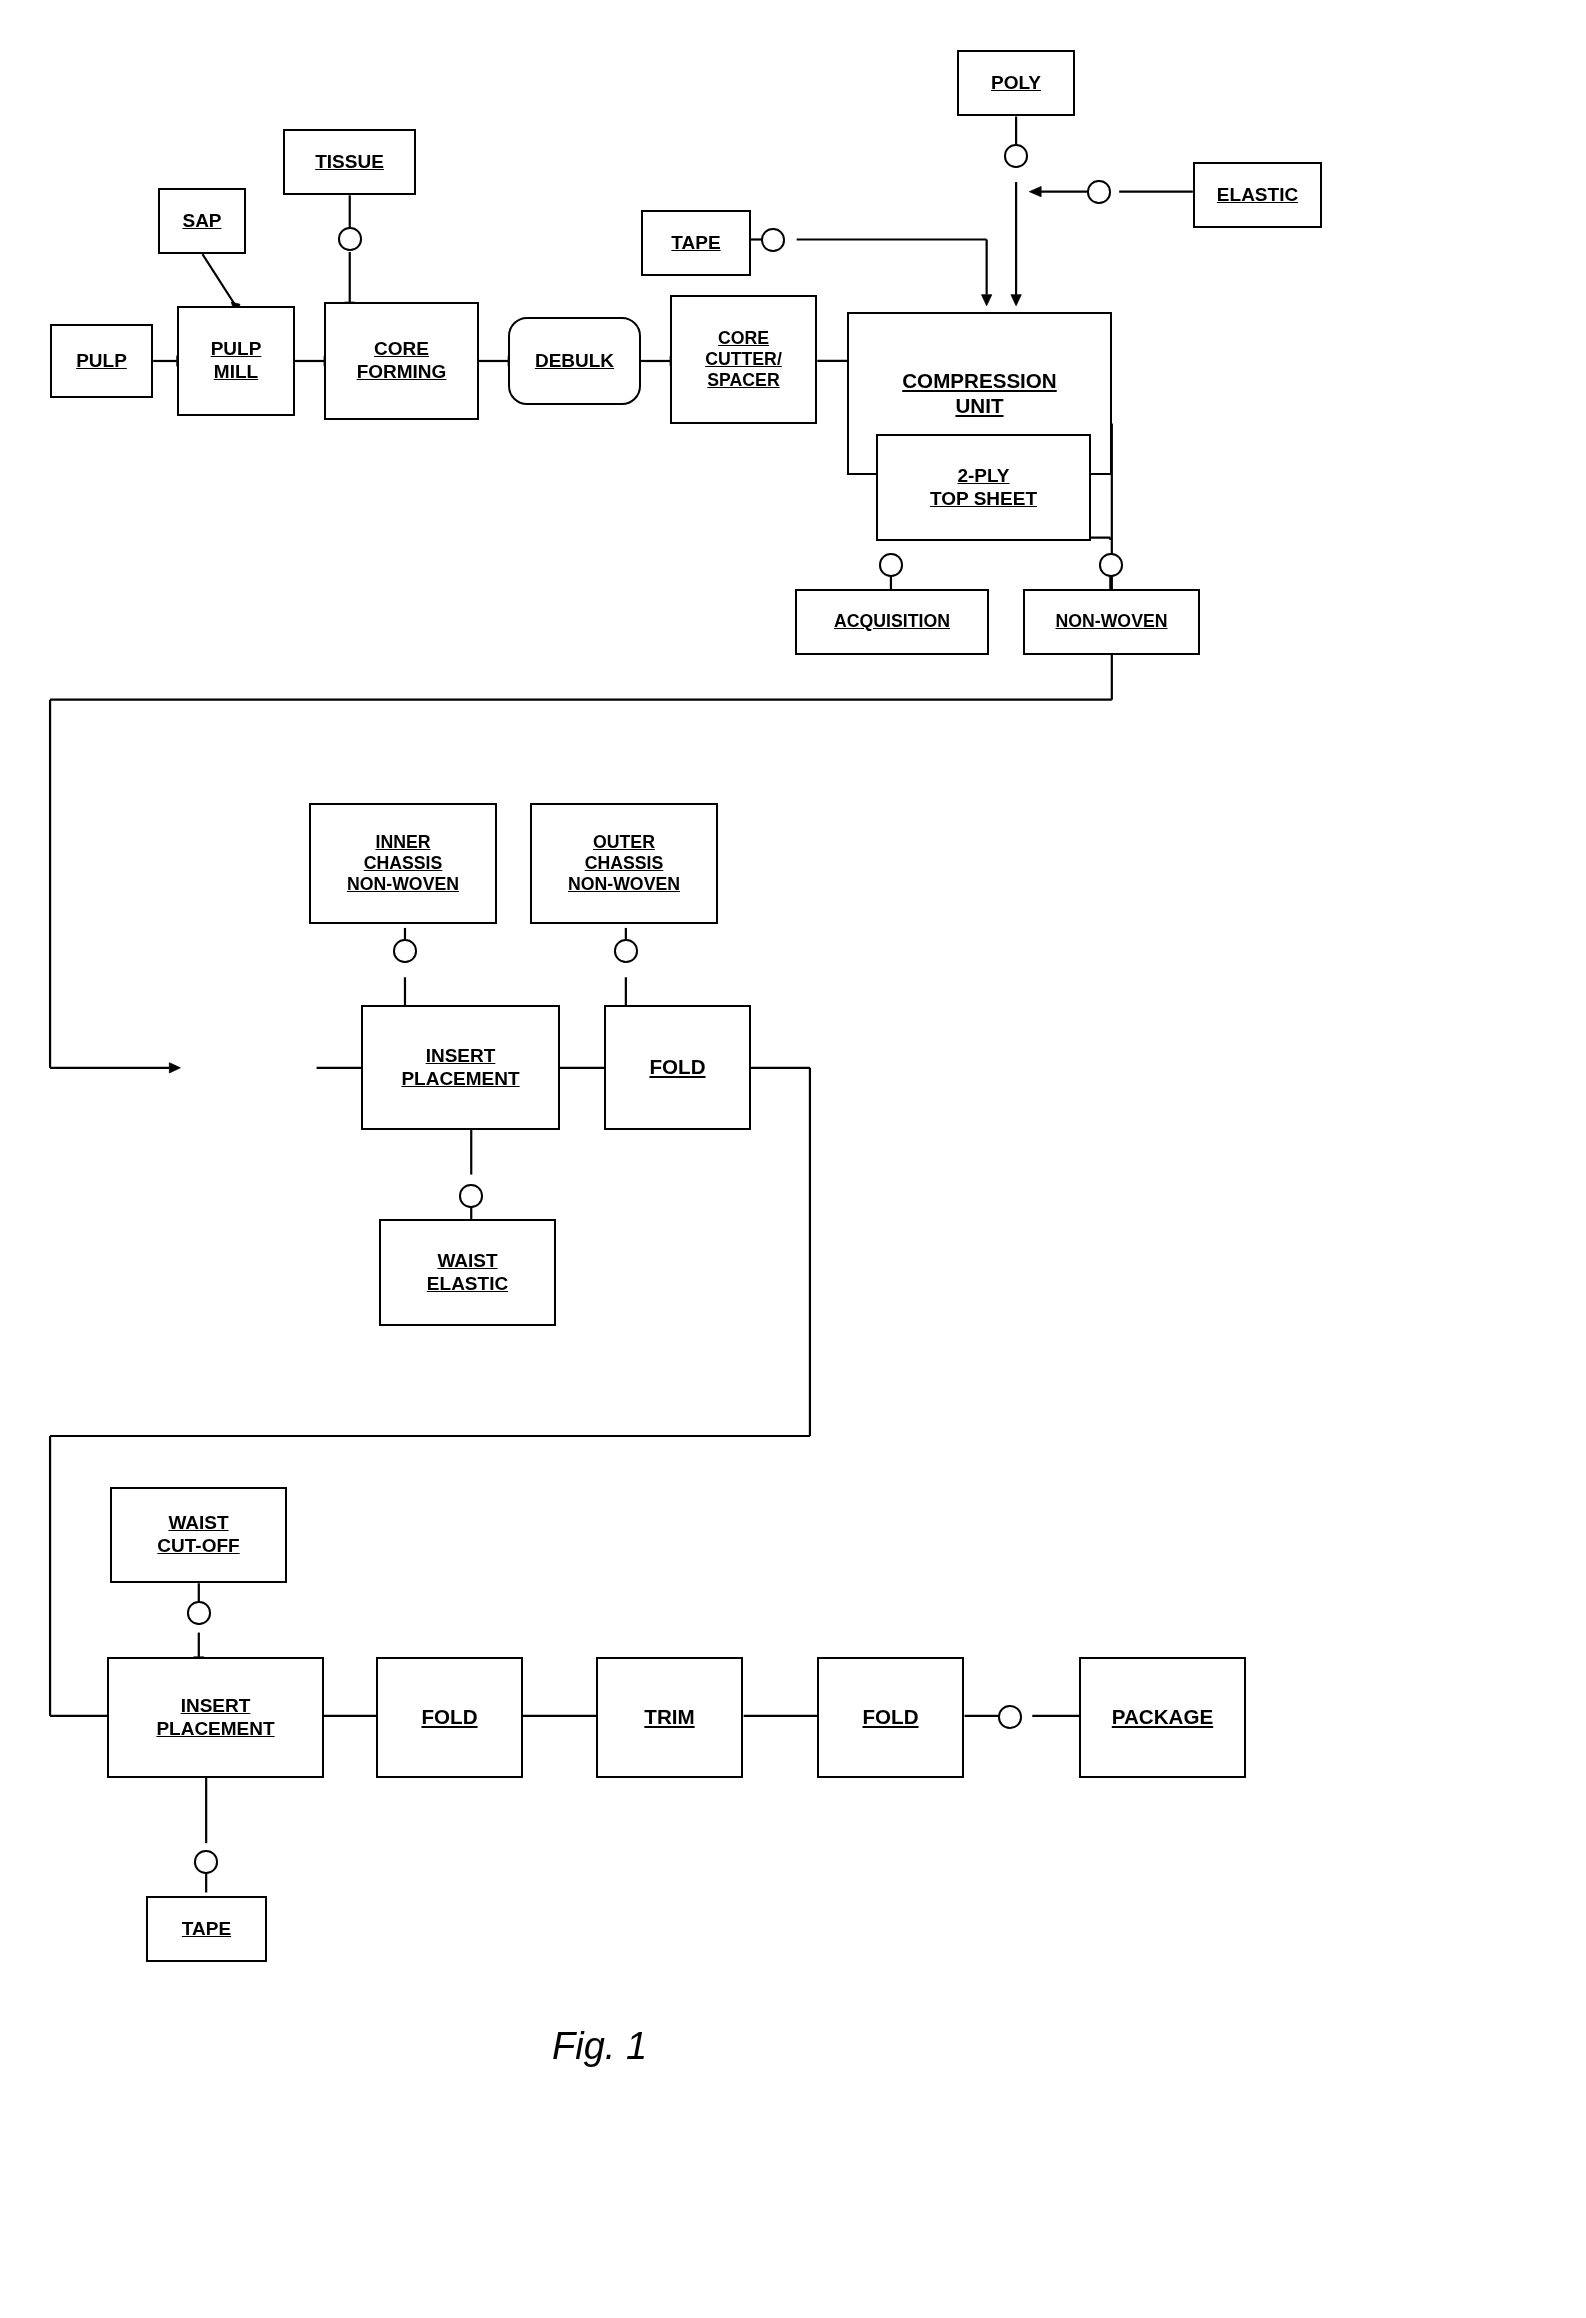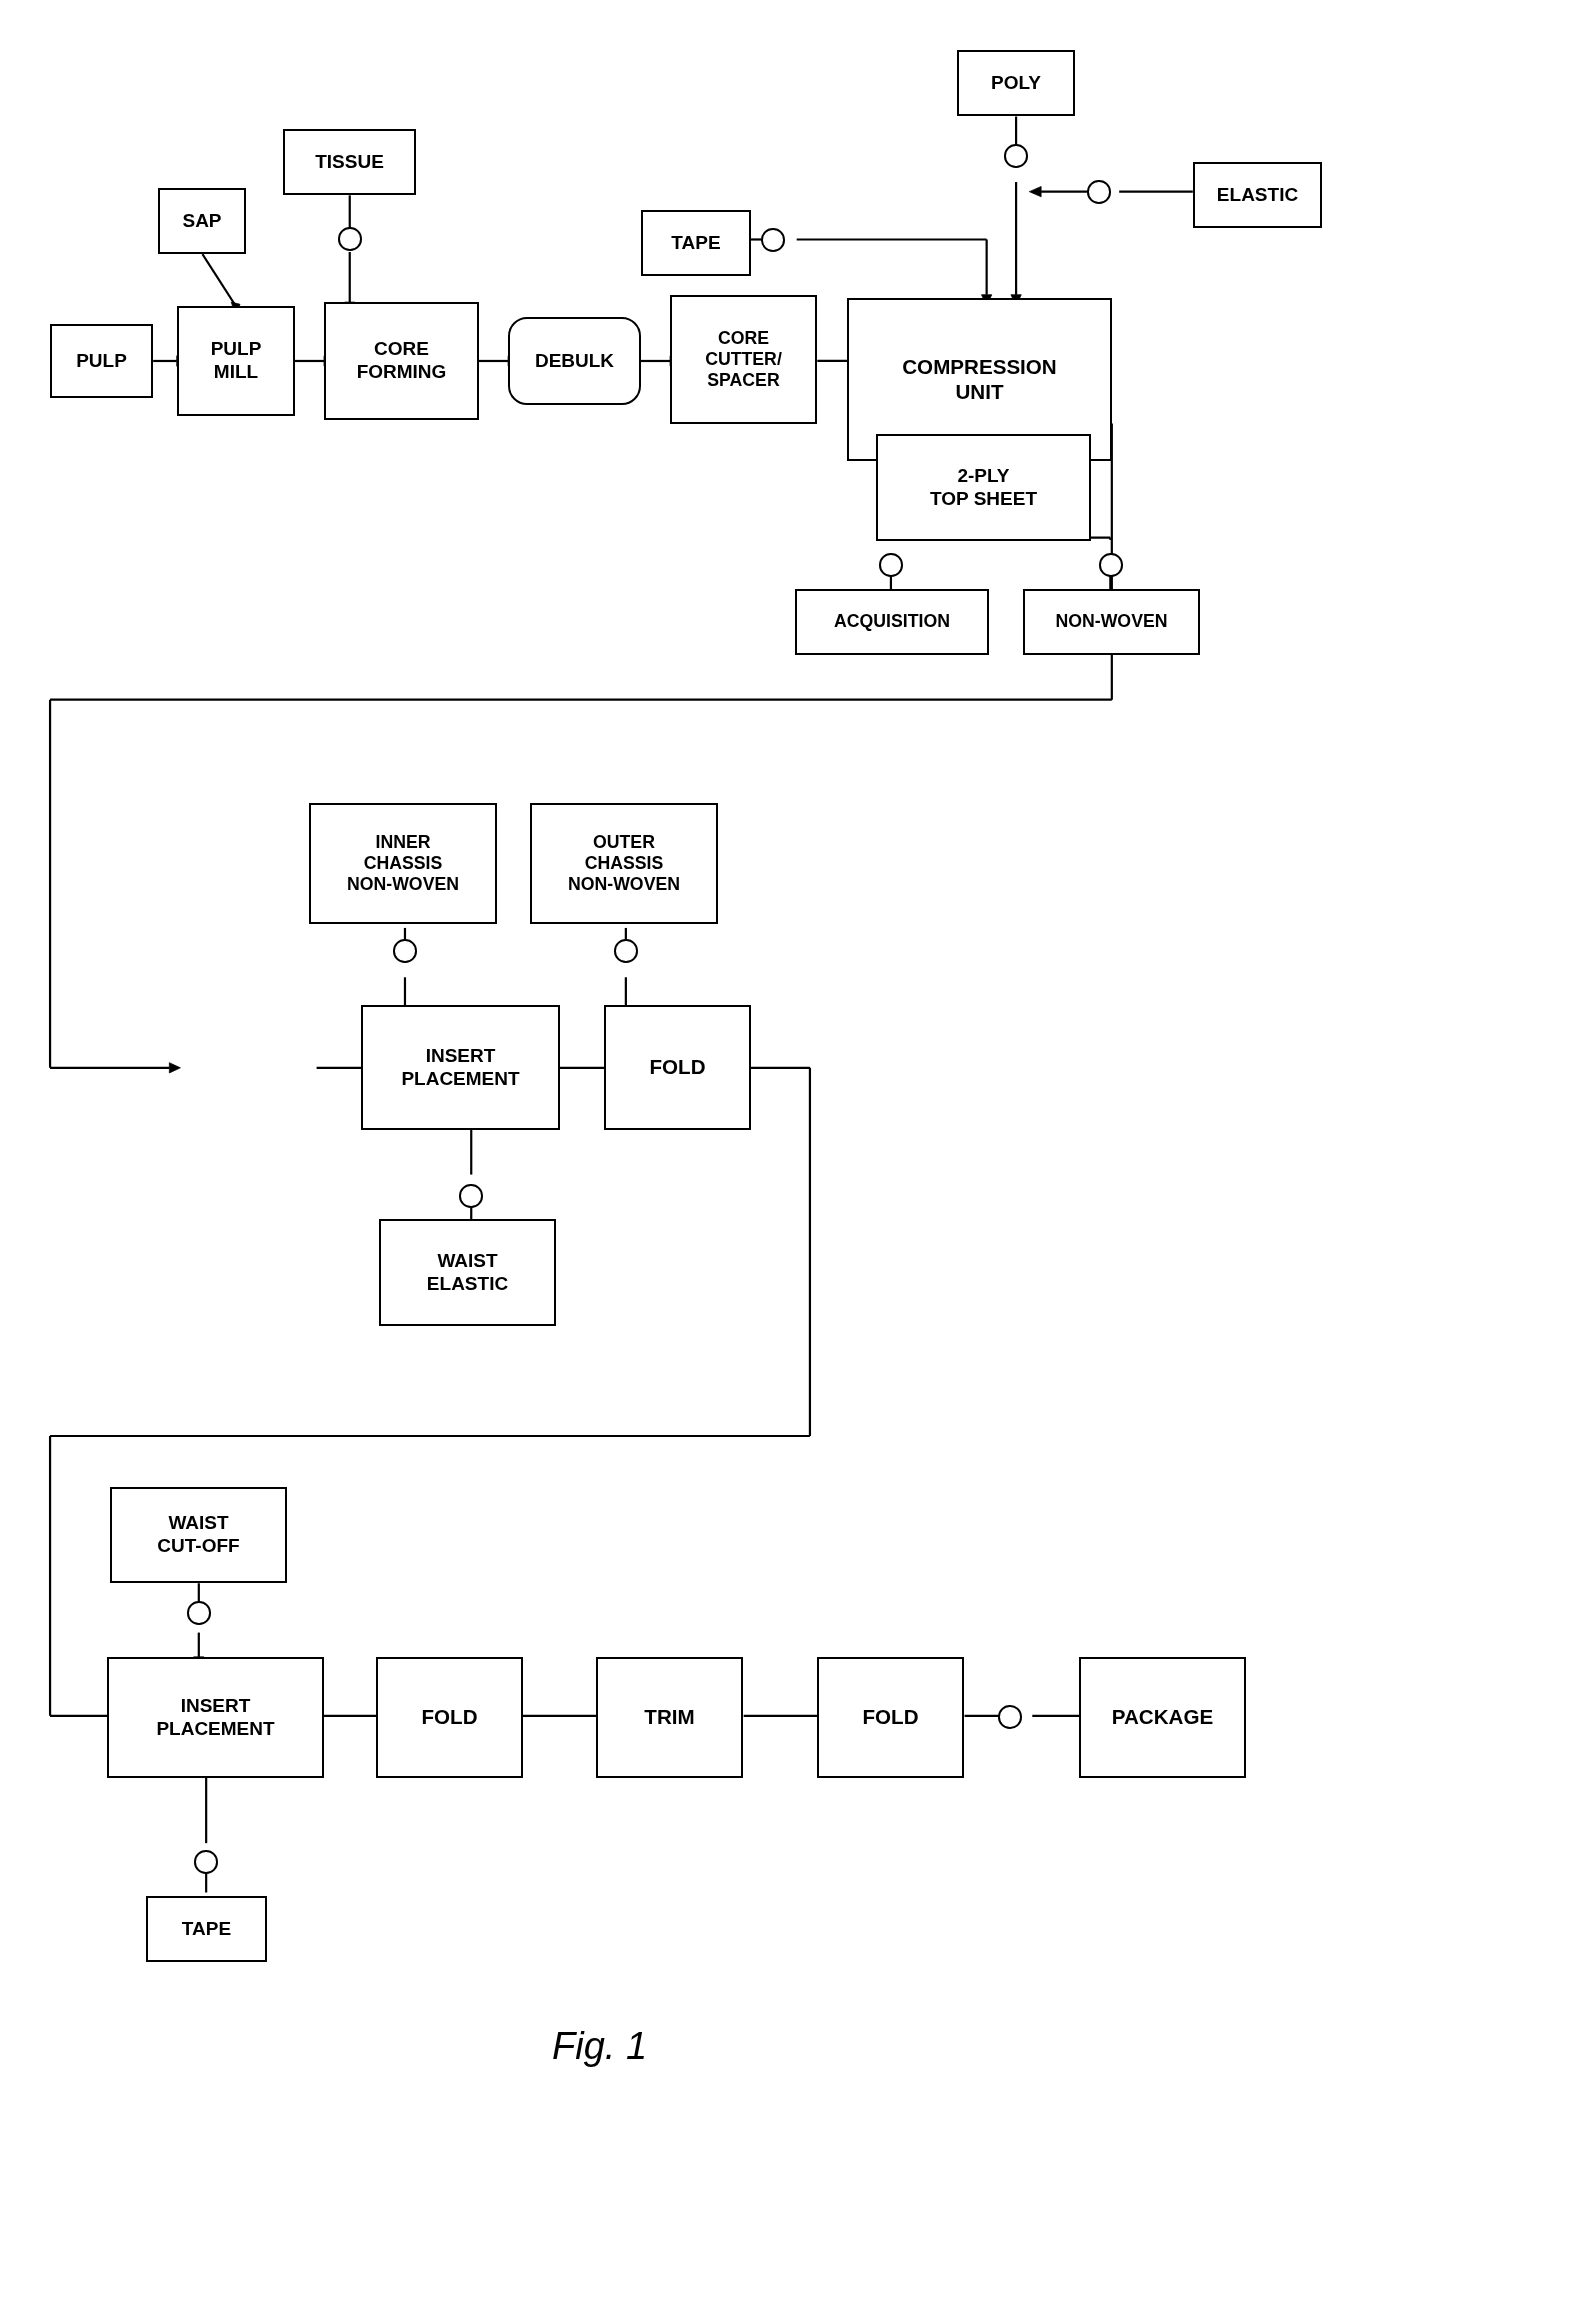--- a/index.html
+++ b/index.html
@@ -22,20 +22,21 @@
       border: 2.2px solid #000;
       display: flex;
       align-items: center;
       justify-content: center;
       text-align: center;
       font-size: 20.6px;
       font-weight: bold;
       font-family: Arial, sans-serif;
       background: #fff;
       line-height: 1.2;
+      text-decoration: underline;
     }
     .circle-connector {
       position: absolute;
       width: 23.6px;
       height: 23.6px;
       border: 2.2px solid #000;
       border-radius: 50%;
       background: #fff;
     }
     svg.arrows {
@@ -187,21 +188,21 @@
   <div class="box" style="left:50px; top:324px; width:103px; height:74px; font-size:19px;">PULP</div>
 
   <div class="box" style="left:177px; top:306px; width:118px; height:110px; font-size:19px;">PULP<br>MILL</div>
 
   <div class="box" style="left:324px; top:302px; width:155px; height:118px; font-size:19px;">CORE<br>FORMING</div>
 
   <div class="box" style="left:508px; top:317px; width:133px; height:88px; font-size:19px;border-radius:19px;">DEBULK</div>
 
   <div class="box" style="left:670px; top:295px; width:147px; height:129px; font-size:17.7px;">CORE<br>CUTTER/<br>SPACER</div>
 
-  <div class="box" style="left:847px; top:298px; width:265px; height:163px; font-size:20.6px;">COMPRESSION<br>UNIT</div>
+  <div class="box" style="left:847px; top:312px; width:265px; height:163px; font-size:20.6px;">COMPRESSION<br>UNIT</div>
 
   <div class="box" style="left:283px; top:129px; width:133px; height:66px; font-size:19px;">TISSUE</div>
 
   <div class="box" style="left:158px; top:188px; width:88px; height:66px; font-size:19px;">SAP</div>
 
   <div class="box" style="left:641px; top:210px; width:110px; height:66px; font-size:19px;">TAPE</div>
 
   <div class="box" style="left:957px; top:50px; width:118px; height:66px; font-size:19px;">POLY</div>
 
   <div class="box" style="left:1193px; top:162px; width:129px; height:66px; font-size:19px;">ELASTIC</div>

